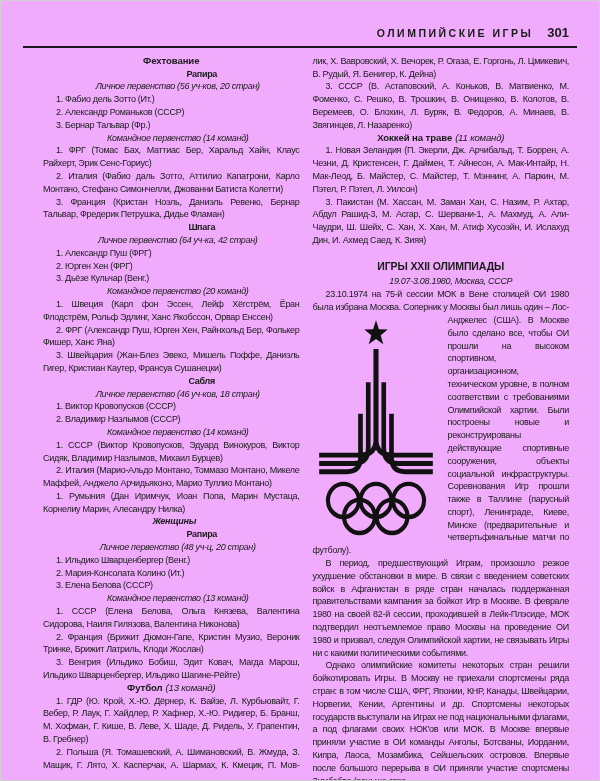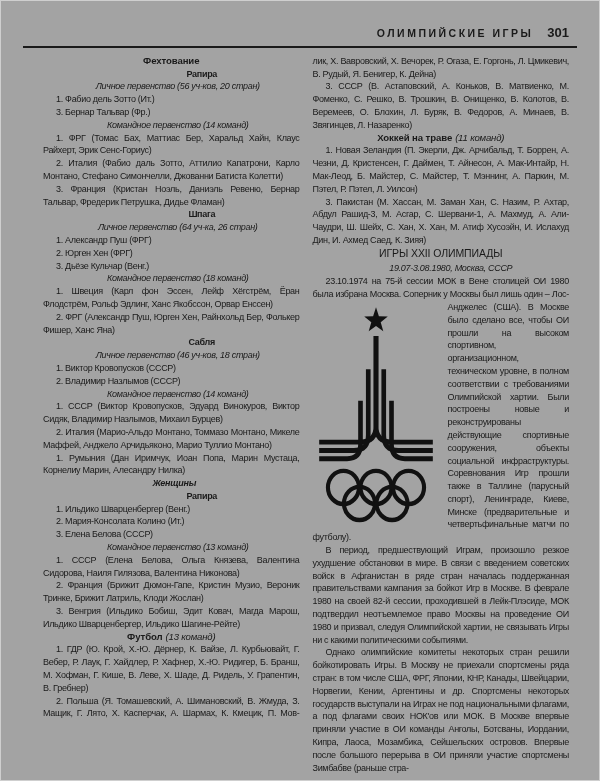--- a/index.html
+++ b/index.html
@@ -1,19 +1,19 @@
 <!DOCTYPE html>
 <html lang="ru"><head>
 <meta charset="utf-8">
 <style>
   html,body{margin:0;padding:0;background:#e9e9e9;}
   .page{
     position:relative;
     width:600px;height:781px;
-    background:#a3a3a3;
+    background:#f0abfc;
     border:1px solid #cfcfcf;
     box-sizing:border-box;
     overflow:hidden;
     font-family:"Liberation Sans","DejaVu Sans",sans-serif;
     color:#1a1a1a;
     font-size:9px;
     line-height:12.8px;
     letter-spacing:-0.3px;
   }
   .running-head{
@@ -47,21 +47,21 @@
   p{margin:0;text-align:center;}
   .h1{font-weight:bold;font-size:9.6px;letter-spacing:-0.1px;}
   .h2{font-weight:bold;font-style:italic;margin-left:6px;}
   .h3{font-weight:bold;margin-left:27px;padding-left:34px;}
   .it{font-style:italic;margin-left:13px;}
   .it-inline{font-style:italic;font-weight:normal;margin-left:3px;letter-spacing:-0.2px;}
   .entry{text-indent:13px;text-align:justify;}
   .cont{text-align:justify;}
   .fj{text-align-last:justify;}
   .gap-before{margin-top:0;}
-  .big-h{font-weight:normal;font-size:10.5px;margin-top:0;margin-bottom:2px;letter-spacing:-0.1px;}
+  .big-h{font-weight:bold;font-size:10.5px;margin-top:13px;margin-bottom:2px;letter-spacing:-0.1px;}
   .dateline{font-style:italic;margin-left:20px;margin-bottom:1px;}
   .wrapzone{}
   .wrapzone::after{content:"";display:block;clear:both;}
   .logo-float{
     float:left;
     width:124px;height:221px;
     margin:3px 10px 2px 1px;
   }
   .logo-float svg{display:block;width:100%;height:100%;}
 </style>
@@ -76,46 +76,49 @@
   <div class="head-rule"></div>
 
   <div class="columns">
 
     <div class="col">
       <p class="h1">Фехтование</p>
 
       <p class="h3">Рапира</p>
       <p class="it">Личное первенство (56 уч-ков, 20 стран)</p>
       <p class="entry">1. Фабио дель Зотто (Ит.)</p>
+      <p class="entry">2. Александр Романьков (СССР)</p>
       <p class="entry">3. Бернар Тальвар (Фр.)</p>
       <p class="it">Командное первенство (14 команд)</p>
       <p class="entry">1. ФРГ (Томас Бах, Маттиас Бер, Харальд Хайн, Клаус Райхерт, Эрик Сенс-Гориус)</p>
       <p class="entry">2. Италия (Фабио даль Зотто, Аттилио Капатрони, Карло Монтано, Стефано Симончелли, Джованни Батиста Колетти)</p>
       <p class="entry">3. Франция (Кристан Ноэль, Даниэль Ревеню, Бернар Тальвар, Фредерик Петрушка, Дидье Фламан)</p>
 
       <p class="h3">Шпага</p>
-      <p class="it">Личное первенство (64 уч-ка, 26 стран)</p>
+      <p class="it">Личное первенство (64 уч-ка, 42 стран)</p>
       <p class="entry">1. Александр Пуш (ФРГ)</p>
       <p class="entry">2. Юрген Хен (ФРГ)</p>
       <p class="entry">3. Дьёзе Кульчар (Венг.)</p>
-      <p class="it">Командное первенство (18 команд)</p>
+      <p class="it">Командное первенство (20 команд)</p>
       <p class="entry">1. Швеция (Карл фон Эссен, Лейф Хёгстрём, Ёран Флодстрём, Рольф Эдлинг, Ханс Якобссон, Орвар Енссен)</p>
       <p class="entry">2. ФРГ (Александр Пуш, Юрген Хен, Райнхольд Бер, Фолькер Фишер, Ханс Яна)</p>
+      <p class="entry">3. Швейцария (Жан-Блез Эвеко, Мишель Поффе, Даниэль Гигер, Кристиан Каутер, Франсуа Сушанецки)</p>
 
       <p class="h3">Сабля</p>
       <p class="it">Личное первенство (46 уч-ков, 18 стран)</p>
       <p class="entry">1. Виктор Кровопусков (СССР)</p>
       <p class="entry">2. Владимир Назлымов (СССР)</p>
       <p class="it">Командное первенство (14 команд)</p>
       <p class="entry">1. СССР (Виктор Кровопусков, Эдуард Винокуров, Виктор Сидяк, Владимир Назлымов, Михаил Бурцев)</p>
       <p class="entry">2. Италия (Марио-Альдо Монтано, Томмазо Монтано, Микеле Маффей, Анджело Арчидьяконо, Марио Туллио Монтано)</p>
       <p class="entry">1. Румыния (Дан Иримчук, Иоан Попа, Марин Мустаца, Корнелиу Марин, Алесандру Нилка)</p>
 
       <p class="h2">Женщины</p>
       <p class="h3">Рапира</p>
+      <p class="it">Личное первенство (48 уч-ц, 20 стран)</p>
       <p class="entry">1. Ильдико Шварценбергер (Венг.)</p>
       <p class="entry">2. Мария-Консолата Колино (Ит.)</p>
       <p class="entry">3. Елена Белова (СССР)</p>
       <p class="it">Командное первенство (13 команд)</p>
       <p class="entry">1. СССР (Елена Белова, Ольга Князева, Валентина Сидорова, Наиля Гилязова, Валентина Никонова)</p>
       <p class="entry">2. Франция (Брижит Дюмон-Гапе, Кристин Музио, Вероник Тринке, Брижит Латриль, Клоди Жослан)</p>
       <p class="entry">3. Венгрия (Ильдико Бобиш, Эдит Ковач, Магда Марош, Ильдико Шварценбергер, Ильдико Шагине-Рёйте)</p>
 
       <p class="h1 gap-before"><span>Футбол</span><span class="it-inline">(13 команд)</span></p>
       <p class="entry">1. ГДР (Ю. Крой, Х.-Ю. Дёрнер, К. Вайзе, Л. Курбьювайт, Г. Вебер, Р. Лаук, Г. Хайдлер, Р. Хафнер, Х.-Ю. Ридигер, Б. Бранш, М. Хофман, Г. Кише, В. Леве, Х. Шаде, Д. Ридель, У. Грапентин, В. Гребнер)</p>

